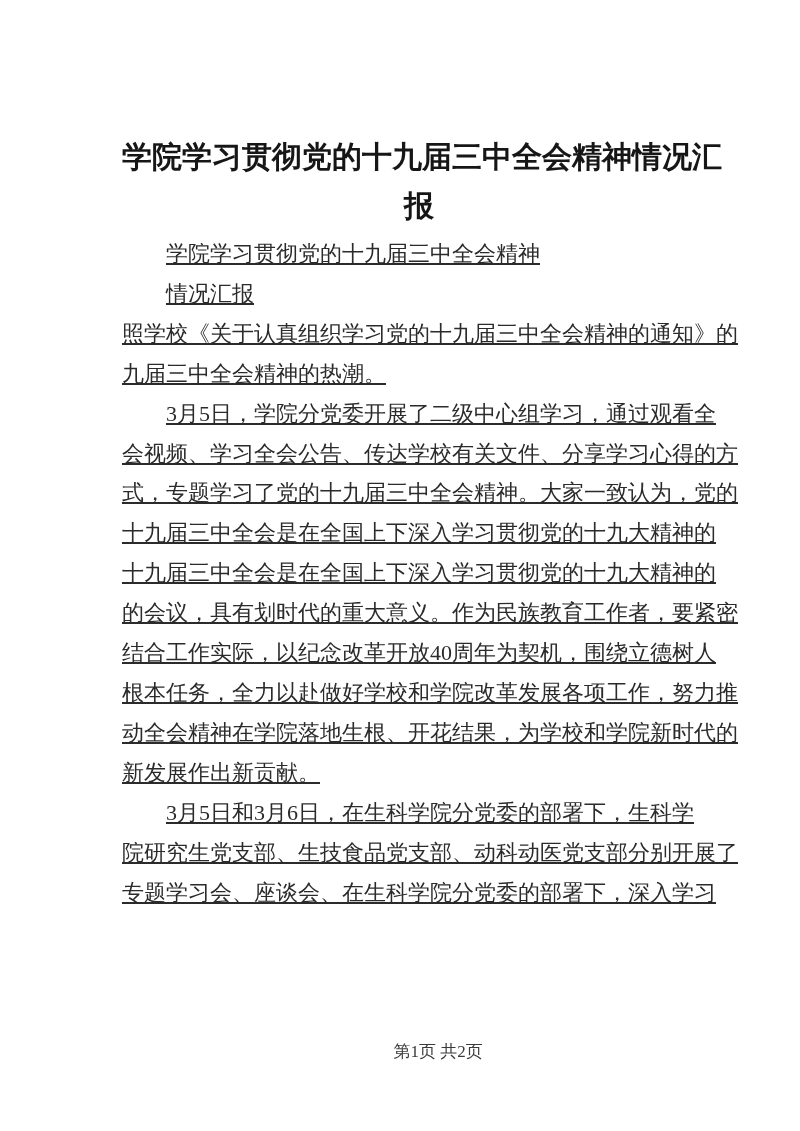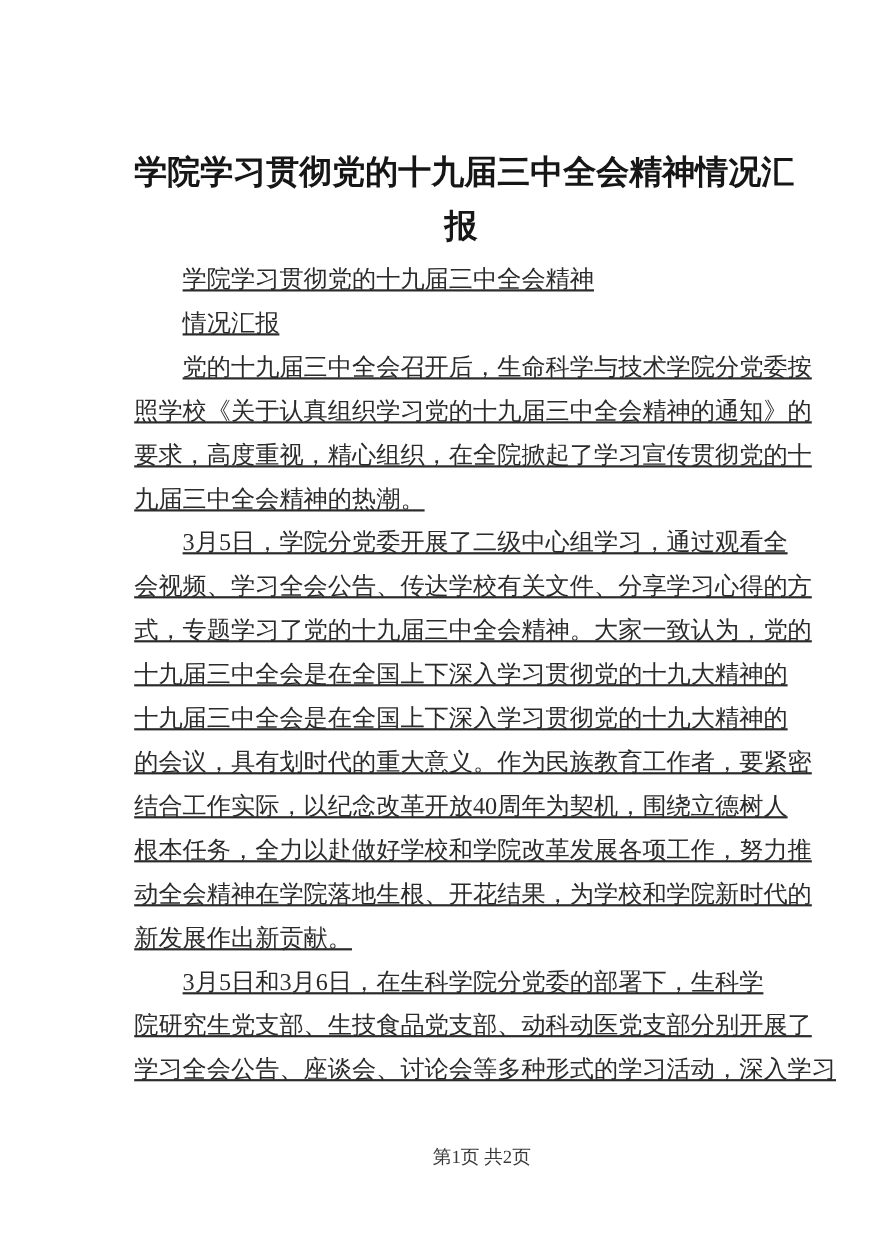--- a/index.html
+++ b/index.html
@@ -77,25 +77,23 @@
       <div class="title-line">学院学习贯彻党的十九届三中全会精神情况汇</div>
       <div class="title-line">报</div>
     </div>
 
     <div class="body-text">
 
         <div class="body-line indent">学院学习贯彻党的十九届三中全会精神</div>
 
         <div class="body-line indent">情况汇报</div>
 
-        <div class="body-line indent">党的十九届三中全会召开后，生命科学与技术学院分党委按</div>
 
         <div class="body-line">照学校《关于认真组织学习党的十九届三中全会精神的通知》的</div>
 
-        <div class="body-line">要求，高度重视，精心组织，在全院掀起了学习宣传贯彻党的十</div>
 
         <div class="body-line">九届三中全会精神的热潮。</div>
 
         <div class="body-line indent">3月5日，学院分党委开展了二级中心组学习，通过观看全</div>
 
         <div class="body-line">会视频、学习全会公告、传达学校有关文件、分享学习心得的方</div>
 
         <div class="body-line">式，专题学习了党的十九届三中全会精神。大家一致认为，党的</div>
 
         <div class="body-line">十九届三中全会是在全国上下深入学习贯彻党的十九大精神的</div>
@@ -109,21 +107,21 @@
         <div class="body-line">根本任务，全力以赴做好学校和学院改革发展各项工作，努力推</div>
 
         <div class="body-line">动全会精神在学院落地生根、开花结果，为学校和学院新时代的</div>
 
         <div class="body-line">新发展作出新贡献。</div>
 
         <div class="body-line indent">3月5日和3月6日，在生科学院分党委的部署下，生科学</div>
 
         <div class="body-line">院研究生党支部、生技食品党支部、动科动医党支部分别开展了</div>
 
-        <div class="body-line">学习全会公告、座谈会、讨论会等多种形式的学习活动，深入学习</div>
+        <div class="body-line">专题学习会、座谈会、在生科学院分党委的部署下，深入学习</div>
       </div>
 
   </div>
 
   <div class="page-footer">
     <span>第1页 共2页</span>
   </div>
 
 </div>
 

